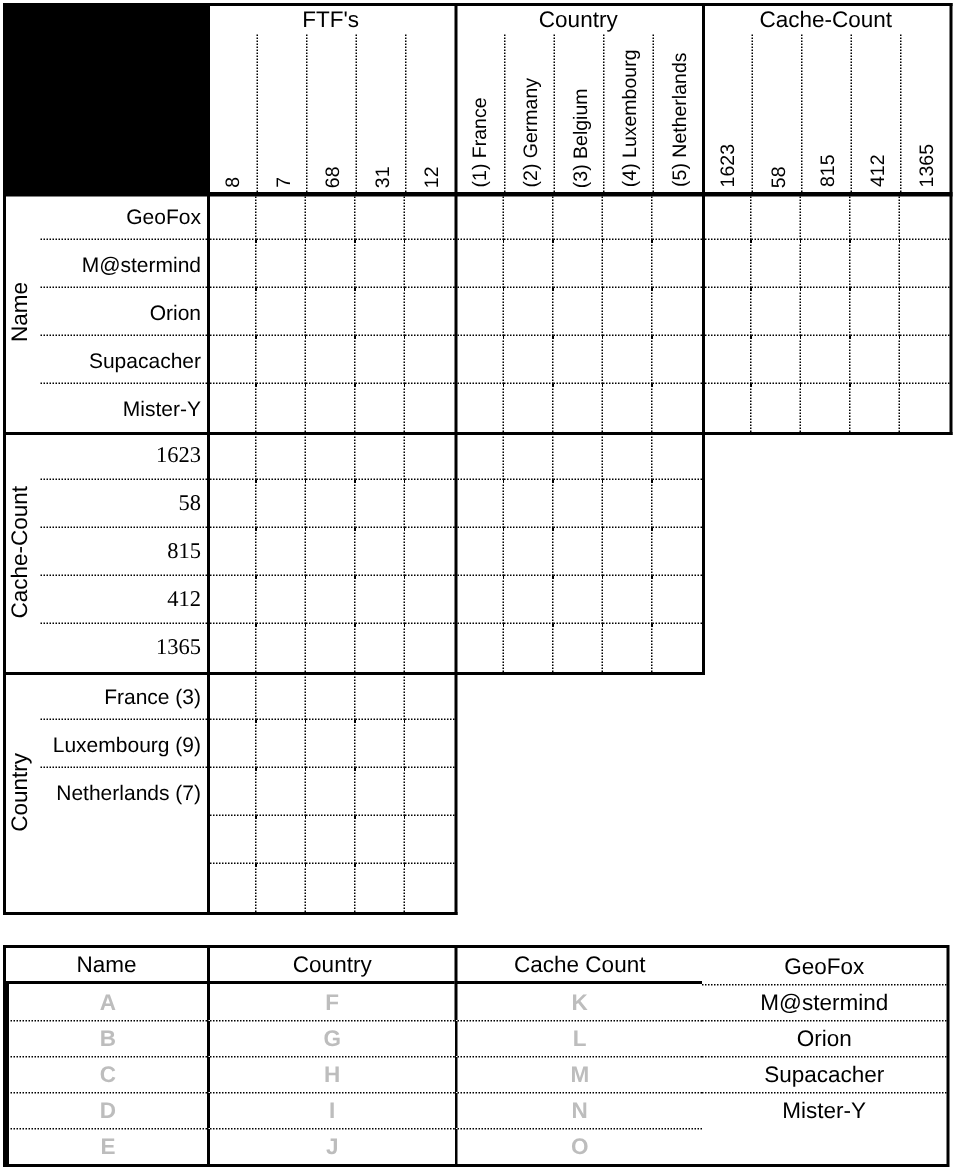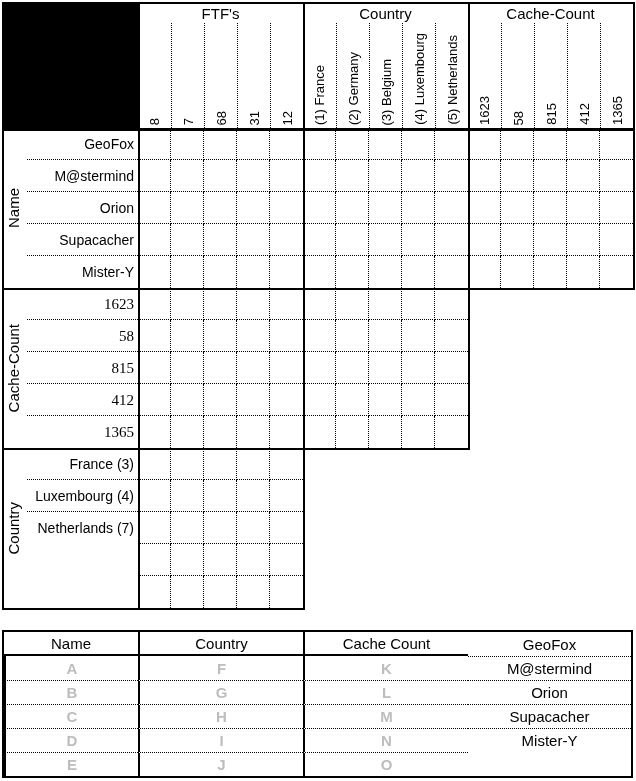--- a/index.html
+++ b/index.html
@@ -259,21 +259,21 @@
         <div class="cell br" style="left: 66px; top: 128px;"></div>
         <div class="cell br" style="left: 99px; top: 128px;"></div>
         <div class="cell" style="left: 132px; top: 128px;"></div>
       </div>
       <div class="abs lsec" style="top: 448px;">
         <div class="rottitle">
           <span class="vtext rgt">Country</span>
         </div>
         <div class="lrows">
           <div class="lrow dot">France (3)</div>
-          <div class="lrow dot">Luxembourg (4)</div>
+          <div class="lrow dot">Luxembourg (9)</div>
           <div class="lrow">Netherlands (7)</div>
         </div>
       </div>
       <div class="abs block" style="left: 138px; top: 448px;">
         <div class="cell br bb" style="left: 0px; top: 0px;"></div>
         <div class="cell br bb" style="left: 33px; top: 0px;"></div>
         <div class="cell br bb" style="left: 66px; top: 0px;"></div>
         <div class="cell br bb" style="left: 99px; top: 0px;"></div>
         <div class="cell bb" style="left: 132px; top: 0px;"></div>
         <div class="cell br bb" style="left: 0px; top: 32px;"></div>

